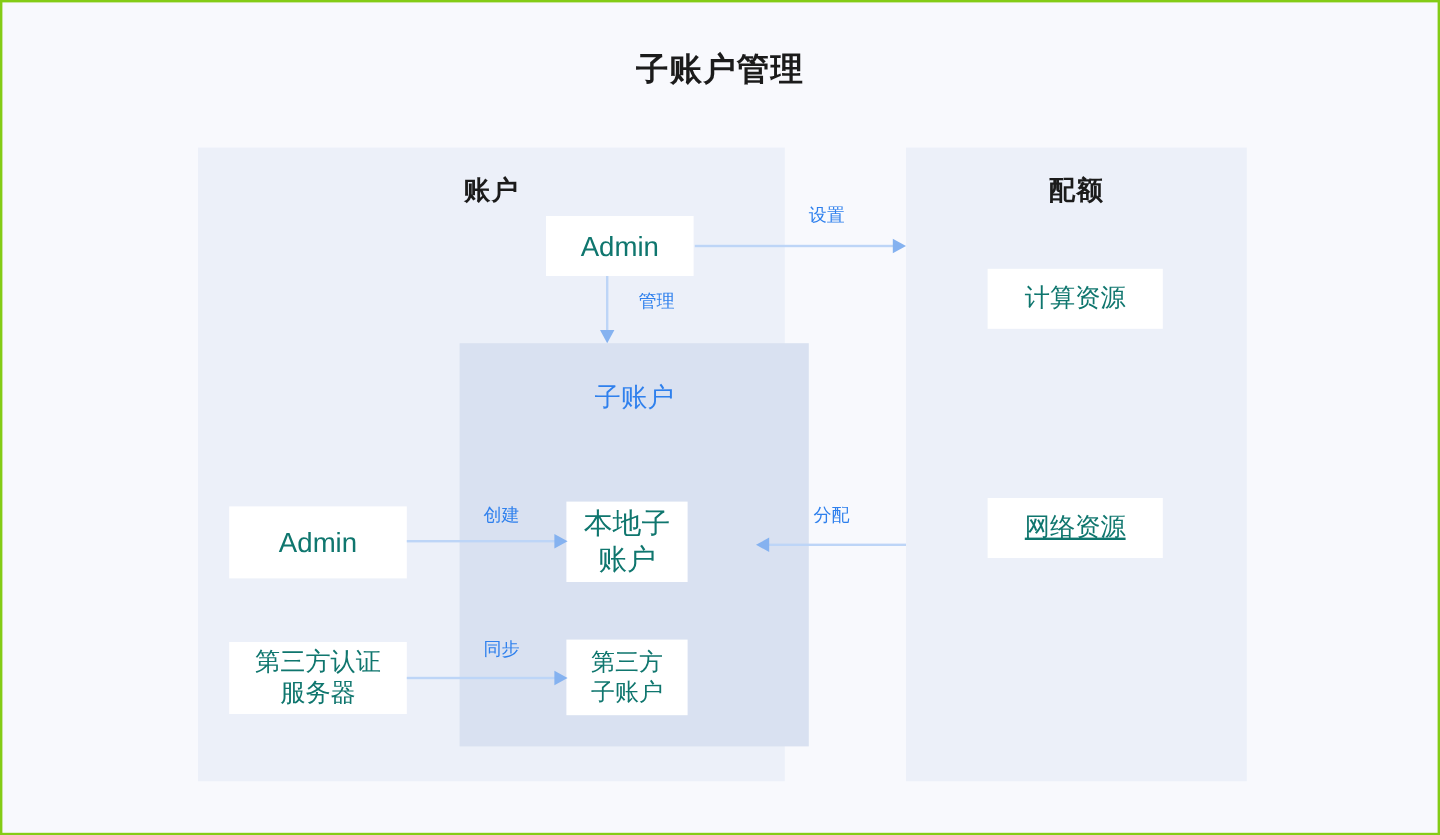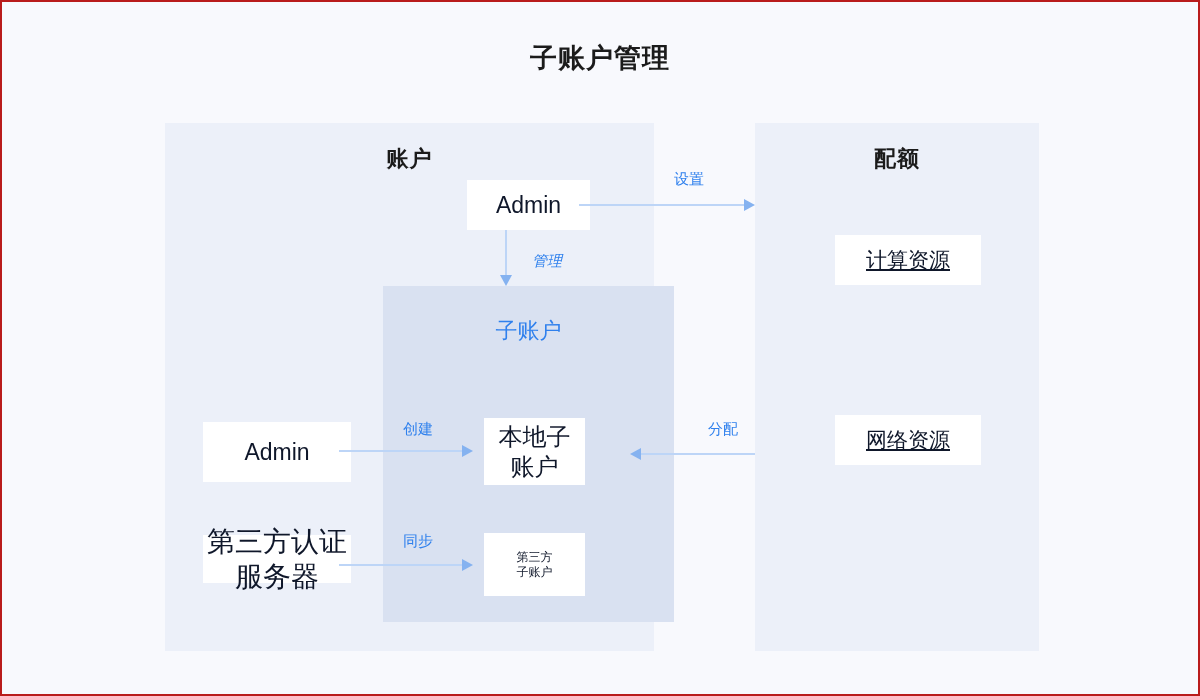--- a/index.html
+++ b/index.html
@@ -4,21 +4,21 @@
 <style>
   * { margin: 0; padding: 0; box-sizing: border-box; }
   html, body { background: #ffffff; }
   body { font-family: "Liberation Sans", "DejaVu Sans", sans-serif; }
 
   .stage {
     position: relative;
     width: 1200px;
     height: 696px;
     background: #f8f9fd;
-    border: 2px solid #b91c1c;
+    border: 2px solid #84cc16;
     overflow: hidden;
   }
 
   .page-title {
     position: absolute;
     top: 38px;
     left: 0;
     width: 100%;
     text-align: center;
     font-size: 27px;
@@ -42,54 +42,53 @@
     text-align: center;
     font-size: 22px;
     font-weight: bold;
     color: #1b1b1b;
     letter-spacing: 1px;
   }
 
   .node {
     position: absolute;
     background: #ffffff;
-    color: #0f172a;
+    color: #0f766e;
     display: flex;
     flex-direction: column;
     align-items: center;
     justify-content: center;
     font-size: 21px;
     line-height: 1.25;
-    margin-left: 12px;
   }
 
   
   .admin-top   { left: 290px; top: 57px;  width: 123px; height: 50px; font-size: 23px; }
   .admin-left  { left: 26px;  top: 299px; width: 148px; height: 60px; font-size: 23px; }
-  .tp-server   { left: 26px;  top: 412px; width: 148px; height: 48px; font-size: 28px; }
+  .tp-server   { left: 26px;  top: 412px; width: 148px; height: 60px; font-size: 21px; }
 
   .inner-panel {
     position: absolute;
     left: 218px; top: 163px;
     width: 291px; height: 336px;
     background: #d9e1f1;
   }
   .inner-header {
     position: absolute;
     top: 30px; left: 0; width: 100%;
     text-align: center;
     font-size: 22px;
     color: #2f80ed;
   }
   .local-sub { left: 89px; top: 132px; width: 101px; height: 67px; font-size: 24px; }
-  .tp-sub    { left: 89px; top: 247px; width: 101px; height: 63px; font-size: 12px; }
+  .tp-sub    { left: 89px; top: 247px; width: 101px; height: 63px; font-size: 20px; }
 
   
   .res-box { left: 68px; width: 146px; height: 50px; font-size: 21px; }
-  .res-1 { top: 112px; text-decoration: underline; }
+  .res-1 { top: 101px; }
   .res-2 { top: 194px; }
   .res-3 { top: 292px; text-decoration: underline; }
   .res-4 { top: 390px; left: 74px; }
 
   
   .arrow-line-h {
     position: absolute;
     height: 2px;
     background: #bdd5f7;
   }
@@ -124,33 +123,33 @@
     white-space: nowrap;
   }
 
   
   .settings-line { left: 577px; top: 202px; width: 166px; }
   .settings-head { left: 742px; top: 197px; }
   .settings-label { left: 672px; top: 168px; }
 
   .manage-line { left: 503px; top: 228px; height: 47px; }
   .manage-head { left: 498px; top: 273px; }
-  .manage-label { left: 530px; top: 250px; font-style: italic; }
+  .manage-label { left: 530px; top: 240px; }
 
   .create-line { left: 337px; top: 448px; width: 125px; }
   .create-head { left: 460px; top: 443px; }
   .create-label { left: 401px; top: 418px; }
 
   .sync-line { left: 337px; top: 562px; width: 125px; }
   .sync-head { left: 460px; top: 557px; }
   .sync-label { left: 401px; top: 530px; }
 
   .allocate-line { left: 638px; top: 451px; width: 115px; }
   .allocate-head { left: 628px; top: 446px; }
-  .allocate-label { left: 676px; top: 418px; margin-left: 30px; }
+  .allocate-label { left: 676px; top: 418px; }
 </style>
 </head>
 <body>
 
 <div class="stage">
 
   <div class="page-title">子账户管理</div>
 
   <div class="panel panel-account">
     <div class="panel-header">账户</div>

